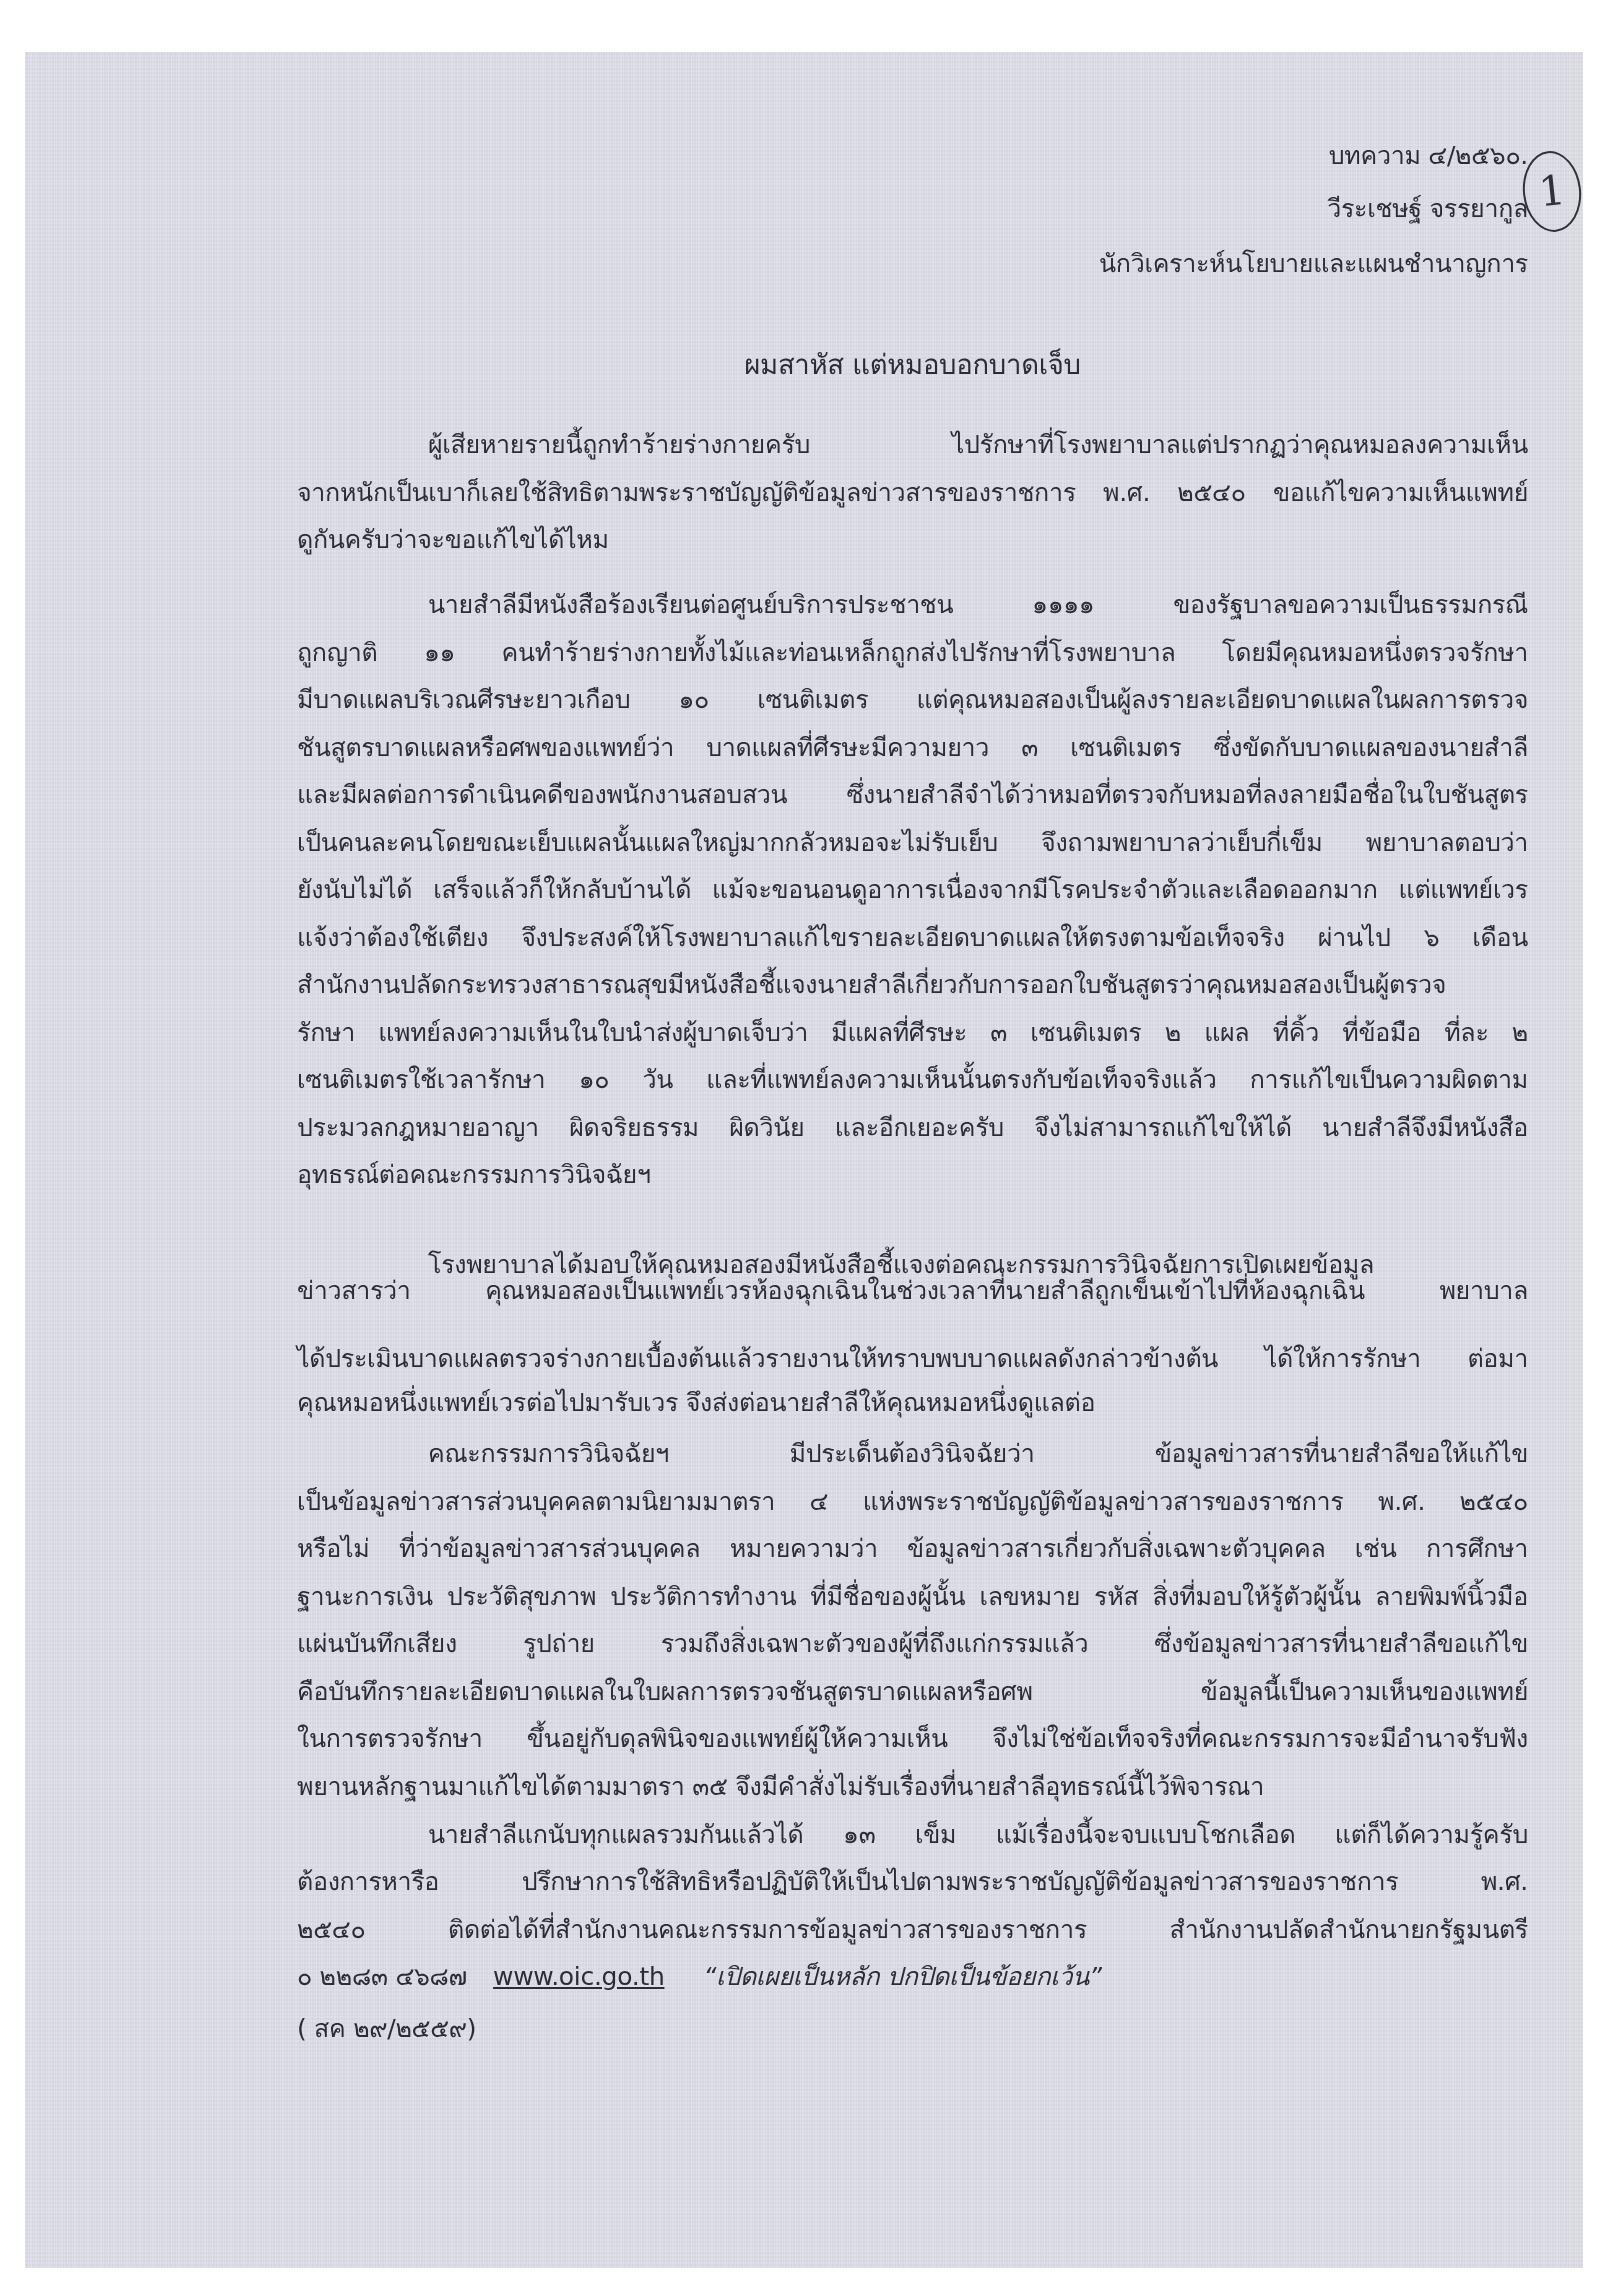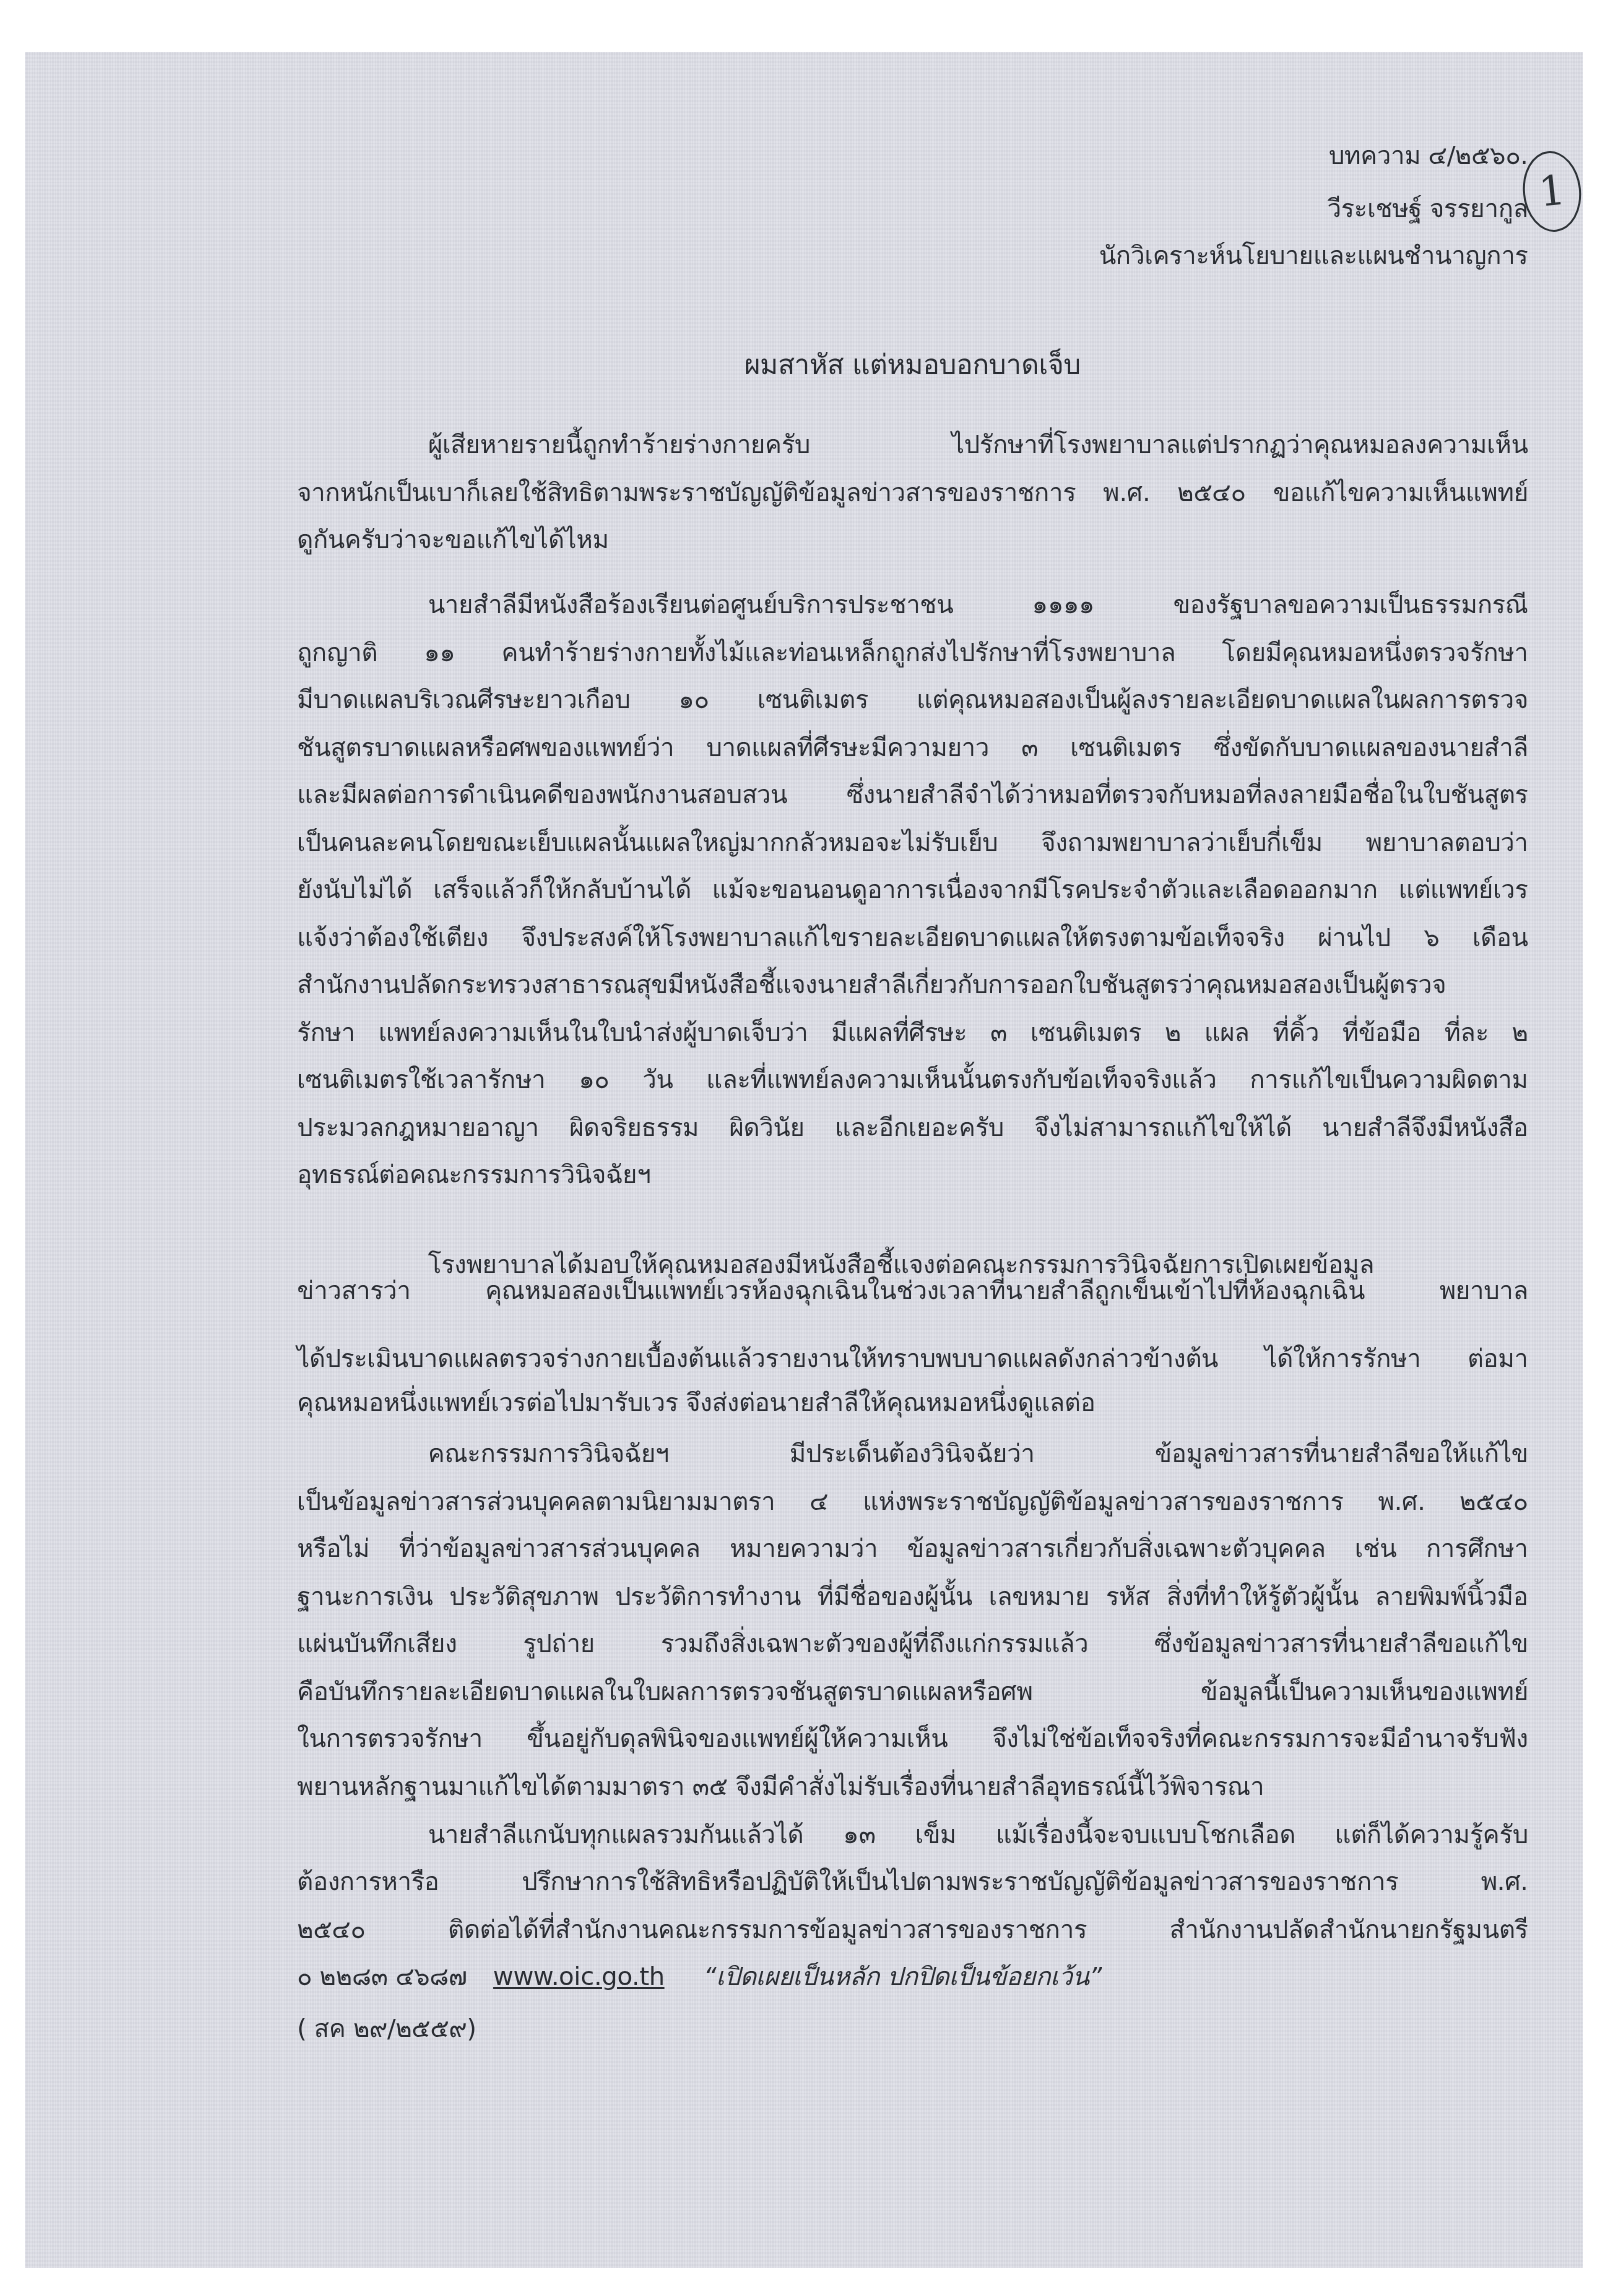--- a/index.html
+++ b/index.html
@@ -65,21 +65,21 @@
 </head>
 <body>
 
 <div class="page">
   <div class="page-number">1</div>
 
   <div class="content">
 
     <div class="line right" style="top:84px;">บทความ ๔/๒๕๖๐.</div>
     <div class="line right" style="top:137px;">วีระเชษฐ์  จรรยากูล</div>
-    <div class="line right" style="top:184px;">นักวิเคราะห์นโยบายและแผนชำนาญการ</div>
+    <div class="line right" style="top:192px;">นักวิเคราะห์นโยบายและแผนชำนาญการ</div>
 
     <div class="line title" style="top:293px;">ผมสาหัส  แต่หมอบอกบาดเจ็บ</div>
 
     <div>
       <div class="line justify indent" style="top:373px;">ผู้เสียหายรายนี้ถูกทำร้ายร่างกายครับ ไปรักษาที่โรงพยาบาลแต่ปรากฏว่าคุณหมอลงความเห็น</div>
       <div class="line justify" style="top:421px;">จากหนักเป็นเบาก็เลยใช้สิทธิตามพระราชบัญญัติข้อมูลข่าวสารของราชการ พ.ศ. ๒๕๔๐ ขอแก้ไขความเห็นแพทย์</div>
       <div class="line" style="top:468px;">ดูกันครับว่าจะขอแก้ไขได้ไหม</div>
     </div>
 
     <div>
@@ -102,21 +102,21 @@
       <div class="line justify indent" style="top:1172px;margin-top:21px;">โรงพยาบาลได้มอบให้คุณหมอสองมีหนังสือชี้แจงต่อคณะกรรมการวินิจฉัยการเปิดเผยข้อมูล</div>
       <div class="line justify" style="top:1219px;">ข่าวสารว่า คุณหมอสองเป็นแพทย์เวรห้องฉุกเฉินในช่วงเวลาที่นายสำลีถูกเข็นเข้าไปที่ห้องฉุกเฉิน พยาบาล</div>
       <div class="line justify" style="top:1267px;margin-top:20px;">ได้ประเมินบาดแผลตรวจร่างกายเบื้องต้นแล้วรายงานให้ทราบพบบาดแผลดังกล่าวข้างต้น ได้ให้การรักษา ต่อมา</div>
       <div class="line" style="top:1314px;margin-top:17px;">คุณหมอหนึ่งแพทย์เวรต่อไปมารับเวร จึงส่งต่อนายสำลีให้คุณหมอหนึ่งดูแลต่อ</div>
     </div>
 
     <div>
       <div class="line justify indent" style="top:1382px;">คณะกรรมการวินิจฉัยฯ มีประเด็นต้องวินิจฉัยว่า ข้อมูลข่าวสารที่นายสำลีขอให้แก้ไข</div>
       <div class="line justify" style="top:1430px;">เป็นข้อมูลข่าวสารส่วนบุคคลตามนิยามมาตรา ๔ แห่งพระราชบัญญัติข้อมูลข่าวสารของราชการ พ.ศ. ๒๕๔๐</div>
       <div class="line justify" style="top:1477px;">หรือไม่ ที่ว่าข้อมูลข่าวสารส่วนบุคคล หมายความว่า ข้อมูลข่าวสารเกี่ยวกับสิ่งเฉพาะตัวบุคคล เช่น การศึกษา</div>
-      <div class="line justify" style="top:1525px;">ฐานะการเงิน ประวัติสุขภาพ ประวัติการทำงาน ที่มีชื่อของผู้นั้น เลขหมาย รหัส สิ่งที่ทำให้รู้ตัวผู้นั้น ลายพิมพ์นิ้วมือ</div>
+      <div class="line justify" style="top:1525px;">ฐานะการเงิน ประวัติสุขภาพ ประวัติการทำงาน ที่มีชื่อของผู้นั้น เลขหมาย รหัส สิ่งที่มอบให้รู้ตัวผู้นั้น ลายพิมพ์นิ้วมือ</div>
       <div class="line justify" style="top:1572px;">แผ่นบันทึกเสียง รูปถ่าย รวมถึงสิ่งเฉพาะตัวของผู้ที่ถึงแก่กรรมแล้ว ซึ่งข้อมูลข่าวสารที่นายสำลีขอแก้ไข</div>
       <div class="line justify" style="top:1620px;">คือบันทึกรายละเอียดบาดแผลในใบผลการตรวจชันสูตรบาดแผลหรือศพ ข้อมูลนี้เป็นความเห็นของแพทย์</div>
       <div class="line justify" style="top:1667px;">ในการตรวจรักษา ขึ้นอยู่กับดุลพินิจของแพทย์ผู้ให้ความเห็น  จึงไม่ใช่ข้อเท็จจริงที่คณะกรรมการจะมีอำนาจรับฟัง</div>
       <div class="line" style="top:1715px;">พยานหลักฐานมาแก้ไขได้ตามมาตรา ๓๕  จึงมีคำสั่งไม่รับเรื่องที่นายสำลีอุทธรณ์นี้ไว้พิจารณา</div>
     </div>
 
     <div>
       <div class="line justify indent" style="top:1763px;">นายสำลีแกนับทุกแผลรวมกันแล้วได้ ๑๓ เข็ม แม้เรื่องนี้จะจบแบบโชกเลือด แต่ก็ได้ความรู้ครับ</div>
       <div class="line justify" style="top:1810px;">ต้องการหารือ ปรึกษาการใช้สิทธิหรือปฏิบัติให้เป็นไปตามพระราชบัญญัติข้อมูลข่าวสารของราชการ พ.ศ.</div>
       <div class="line justify" style="top:1858px;">๒๕๔๐ ติดต่อได้ที่สำนักงานคณะกรรมการข้อมูลข่าวสารของราชการ  สำนักงานปลัดสำนักนายกรัฐมนตรี</div>

